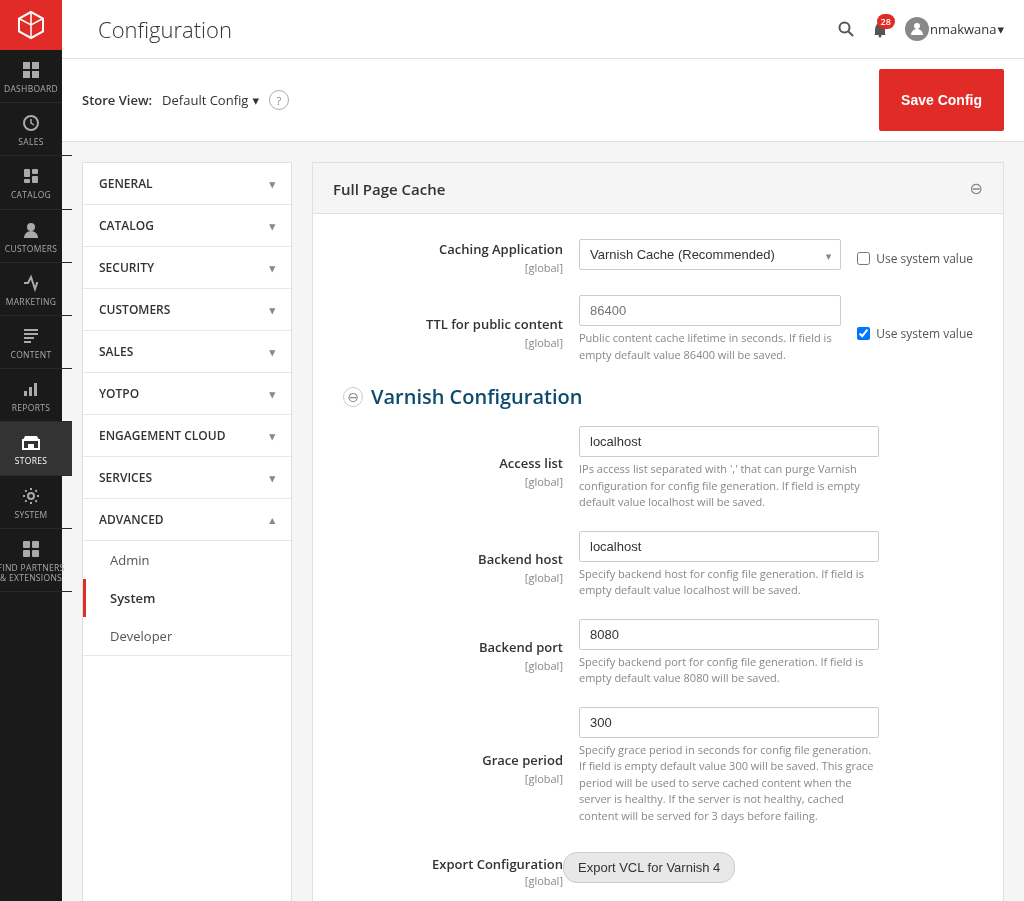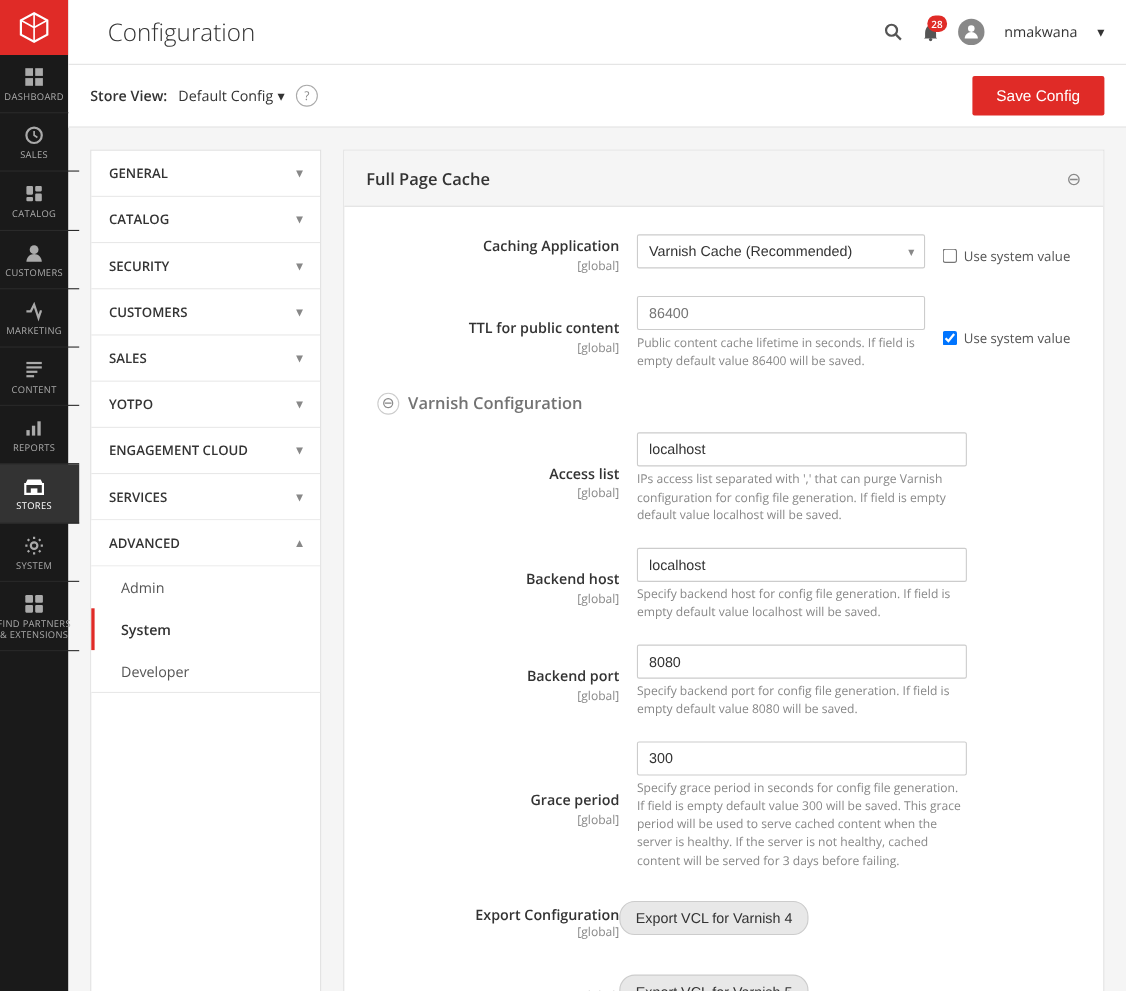--- a/index.html
+++ b/index.html
@@ -89,21 +89,21 @@
       background: #e02b27;
       color: #fff;
       font-size: 9px;
       border-radius: 8px;
       padding: 1px 4px;
       font-weight: 600;
     }
     .user-info {
       display: flex;
       align-items: center;
-      gap: 18px;
+      gap: 1px;
       cursor: pointer;
       color: #333;
       font-size: 13px;
     }
     .user-avatar {
       width: 24px;
       height: 24px;
       border-radius: 50%;
       background: #888;
       display: flex;
@@ -149,23 +149,23 @@
       align-items: center;
       justify-content: center;
       color: #888;
       font-size: 11px;
       cursor: pointer;
     }
     .save-config-btn {
       background: #e02b27;
       color: #fff;
       border: none;
-      padding: 10px 22px;
+      padding: 23px 22px;
       font-size: 14px;
-      font-weight: 400;
+      font-weight: 700;
       cursor: pointer;
       border-radius: 2px;
     }
 
     
     .content-area {
       display: flex;
       flex: 1;
       overflow: auto;
       padding: 20px;
@@ -316,23 +316,23 @@
     .config-checkbox-col label { font-size: 12px; color: #555; }
 
     
     .sub-section-header {
       display: flex;
       align-items: center;
       gap: 8px;
       margin: 20px 0 16px 0;
     }
     .sub-section-title {
-      font-size: 15px;
+      font-size: 20px;
       font-weight: 600;
-      color: #737373;
+      color: #0c4a6e;
     }
     .sub-toggle-btn {
       width: 20px;
       height: 20px;
       border-radius: 50%;
       border: 1px solid #ccc;
       background: #fff;
       display: flex;
       align-items: center;
       justify-content: center;

